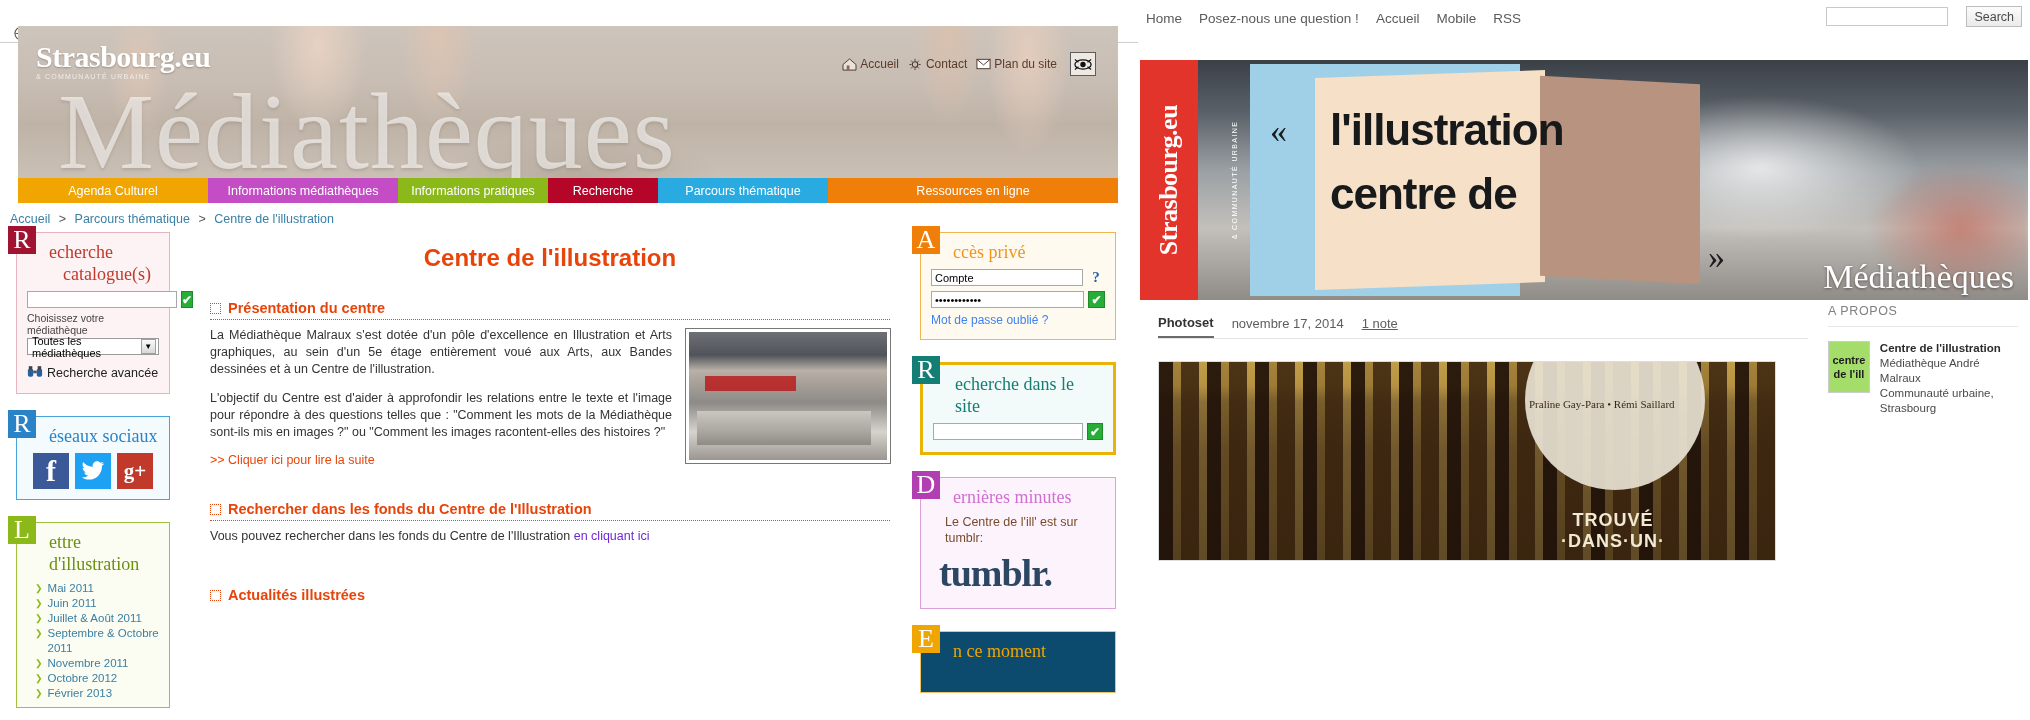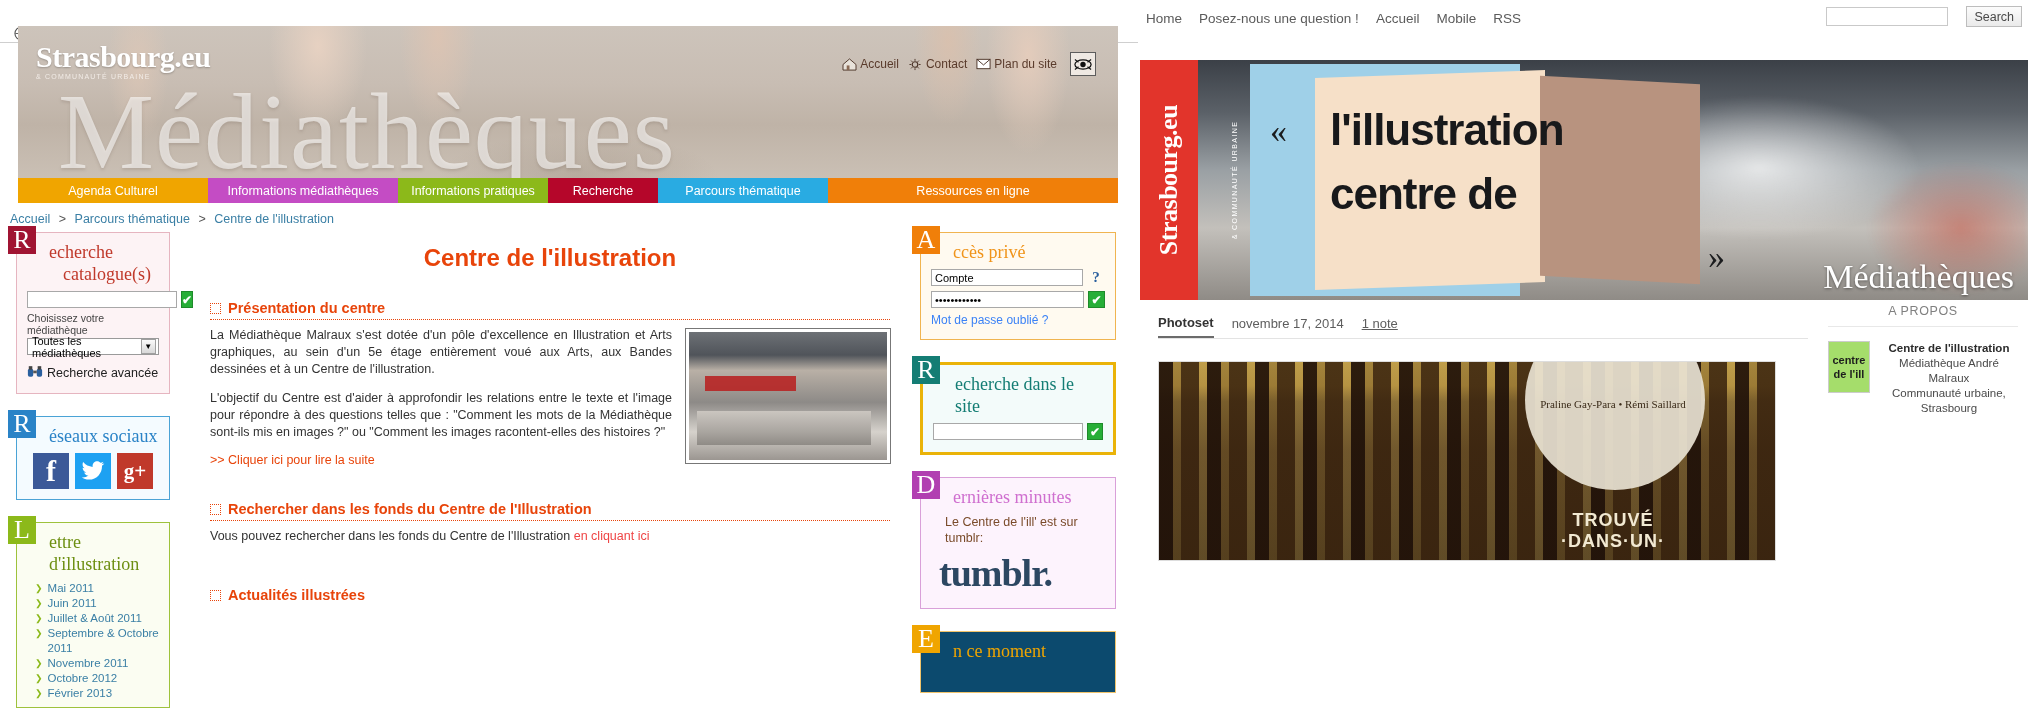--- a/index.html
+++ b/index.html
@@ -116,21 +116,21 @@
   .sect h3 .sq{width:9px;height:9px;border:1px dotted #e8440a;display:inline-block;}
   .sect .rule{border-bottom:1px dotted #e8440a;margin:3px 0 7px;}
   .body-txt{font-size:12.5px;color:#333;line-height:17px;text-align:justify;}
   .body-txt p{margin:0 0 12px;}
   .readmore{font-size:12.5px;color:#e8440a;}
   .photo{float:right;width:198px;height:128px;border:3px solid #fff;outline:1px solid #777;margin:2px 0 6px 14px;
     background:linear-gradient(180deg,#6d7176 0%,#50545a 18%,#b9b0a6 30%,#8d8a87 55%,#d6d2cc 78%,#9b9691 100%);
     position:relative;overflow:hidden;}
   .photo:before{content:"";position:absolute;left:8%;top:34%;width:46%;height:12%;background:#b81d1d;opacity:.85;}
   .photo:after{content:"";position:absolute;left:4%;top:62%;width:88%;height:26%;background:linear-gradient(180deg,#cfcac4,#8a8681);opacity:.9;}
-  .teal-link{color:#ef4444;}
+  .teal-link{color:#6d28d9;}
 
   
   .w-acc .wbox{border:1px solid #f0b450;background:#fffaf0;}
   .w-acc .drop{background:#f07f09;}
   .w-acc .wtitle{color:#f0941a;}
   .helpq{width:18px;height:17px;display:flex;align-items:center;justify-content:center;color:#2a5f9e;font-family:"Liberation Serif",serif;font-size:15px;font-weight:700;}
   .fgot{font-size:12px;color:#3b82f6;margin-top:5px;}
 
   .w-site .wbox{border:3px solid #eab308;background:#f3fbfa;}
   .w-site .drop{background:#147d74;}
@@ -186,24 +186,24 @@
   .pmeta .note{font-size:13px;color:#5d5d5d;padding-bottom:7px;text-decoration:underline;}
   .pimg{margin-top:22px;width:618px;height:200px;overflow:hidden;position:relative;border:1px solid #ddd;box-sizing:border-box;
     background:linear-gradient(180deg,#d9b14e 0%,#c79c3f 12%,#7a5c2a 20%,#4a3018 45%,#3a2512 75%,#2b1a0d 100%);}
   .pimg .trees{position:absolute;inset:0;
     background:repeating-linear-gradient(90deg,
       rgba(35,20,10,.95) 0px, rgba(35,20,10,.95) 14px,
       rgba(120,95,45,.55) 14px, rgba(120,95,45,.55) 22px,
       rgba(60,38,16,.9) 22px, rgba(60,38,16,.9) 40px,
       rgba(160,135,70,.45) 40px, rgba(160,135,70,.45) 48px);}
   .pimg .circle{position:absolute;right:70px;top:-52px;width:180px;height:180px;border-radius:50%;background:#e8e2d2;opacity:.92;}
-  .pimg .ctext{position:absolute;right:78px;top:36px;width:168px;text-align:center;font-family:"Liberation Serif",serif;font-size:11px;color:#3a2a18;line-height:13px;}
+  .pimg .ctext{position:absolute;right:78px;top:36px;width:168px;font-family:"Liberation Serif",serif;font-size:11px;color:#3a2a18;line-height:13px;}
   .pimg .btext{position:absolute;right:70px;bottom:8px;width:184px;text-align:center;color:#f2e9d2;font-weight:bold;font-size:18px;line-height:21px;letter-spacing:1px;}
 
-  .tside{position:absolute;left:690px;top:0;width:190px;text-align:center;}
+  .tside{position:absolute;left:690px;top:0;width:190px;}
   .tside .ttl{font-size:12.5px;color:#808080;letter-spacing:.6px;padding-bottom:8px;border-bottom:1px solid #e8e8e8;}
   .about-row{display:flex;gap:10px;margin-top:14px;}
   .about-logo{width:52px;height:52px;background:#a5dd6b;border:1px solid #ccc;display:flex;flex-direction:column;align-items:center;justify-content:center;
      font-weight:bold;font-size:11px;color:#1d1d1d;line-height:14px;box-sizing:border-box;}
   .about-txt{font-size:11.5px;color:#4a4a4a;line-height:15px;}
   .about-txt .b{font-weight:bold;color:#2b2b2b;}
   .about-txt a{color:#4a4a4a;}
   .addr{margin-top:22px;font-size:11.5px;color:#4a4a4a;line-height:17px;}
   .addr a{color:#4a4a4a;}
 </style>

